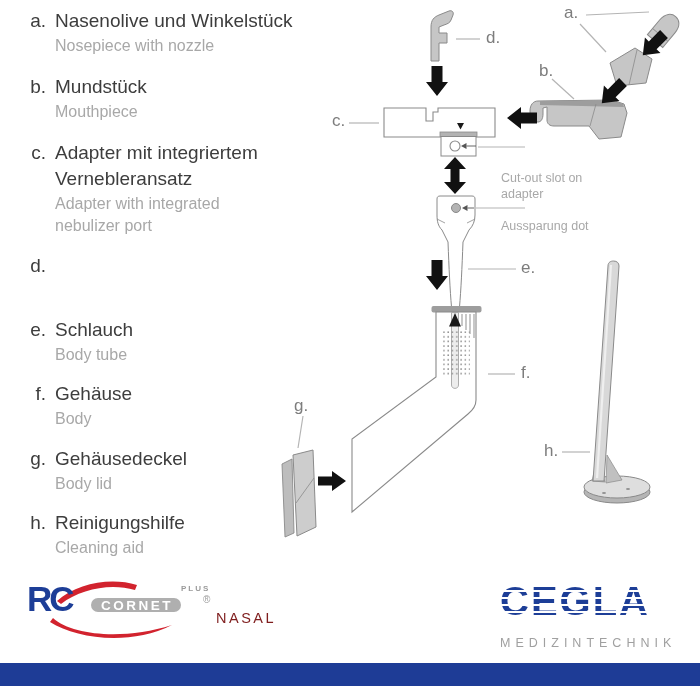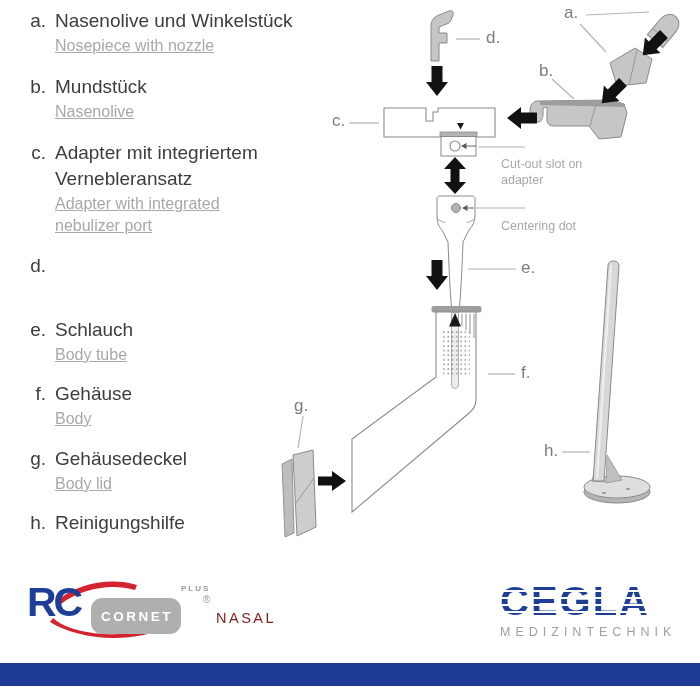--- a/index.html
+++ b/index.html
@@ -13,38 +13,38 @@
   svg.diagram{position:absolute;left:0;top:0;}
 
   
   .pitem{position:absolute;left:14px;display:flex;}
   .pletter{
     width:32px;text-align:right;flex:0 0 32px;
     font-size:19px;line-height:26px;color:#3d3d3d;margin-right:9px;
   }
   .ptext{display:block;width:260px;}
   .pde{display:block;font-size:19px;line-height:26px;color:#3d3d3d;}
-  .pen{display:block;font-size:16px;line-height:22px;color:#a8a8a8;margin-top:1px;text-decoration:underline;}
+  .pen{display:block;font-size:16px;line-height:22px;color:#a8a8a8;margin-top:1px;}
 
   
   .dlabel{position:absolute;font-size:17px;color:#7d7d7d;line-height:18px;}
 
   
   .ann{position:absolute;}
   .ann-de{font-size:15px;line-height:20px;color:#3d3d3d;}
   .ann-en{font-size:12.5px;line-height:16px;color:#a8a8a8;}
 
   
   .rc-logo{position:absolute;left:15px;top:578px;width:262px;height:62px;}
   .rc-logo .rc-text{
     position:absolute;left:12px;top:1px;
-    font-size:41px;font-weight:bold;letter-spacing:-3px;color:#1d3e97;
+    font-size:35px;font-weight:bold;letter-spacing:-3px;color:#1d3e97;
   }
   .rc-logo .pill{
-    position:absolute;left:76px;top:20px;width:90px;height:36px;
+    position:absolute;left:76px;top:20px;width:90px;height:14px;
     background:#afafaf;border-radius:11px;
     display:flex;align-items:center;justify-content:center;
   }
   .rc-logo .pill span{
     color:#ffffff;font-size:13.5px;font-weight:bold;letter-spacing:2.5px;
     padding-left:2px;
   }
   .rc-logo .plus{position:absolute;left:158px;top:6px;font-size:8px;letter-spacing:2px;color:#9a9a9a;font-weight:bold;padding-left:8px;}
   .rc-logo .reg{position:absolute;left:188px;top:16px;font-size:10px;color:#9a9a9a;}
   .rc-logo .nasal{position:absolute;left:201px;top:8px;font-size:14.5px;letter-spacing:2.5px;color:#7f1d1d;margin-top:24px;}
@@ -53,21 +53,21 @@
   
   .cegla{position:absolute;left:500px;top:579px;width:168px;text-align:left;}
   .cegla .name{
     display:inline-block;
     font-size:40px;font-weight:bold;letter-spacing:2px;color:#1d3e97;
     background:repeating-linear-gradient(to bottom,#1d3e97 0 4px,#ffffff 4px 5.5px,#1d3e97 5.5px 7px);
     -webkit-background-clip:text;background-clip:text;
     -webkit-text-fill-color:transparent;
   }
   .cegla .sub{
-    display:block;margin-top:1px;
+    display:block;margin-top:12px;
     font-size:12.5px;letter-spacing:5px;color:#a0a0a0;
   }
 
   
   .footer-bar{position:absolute;left:0;top:663px;width:700px;height:23px;background:#1e3c96;}
 </style>
 </head>
 <body>
 
 <div class="stage">
@@ -193,21 +193,21 @@
       <span class="pletter">a.</span>
       <span class="ptext">
           <span class="pde">Nasenolive und Winkelstück</span>
           <span class="pen">Nosepiece with nozzle</span>
         </span>
     </div>
     <div class="pitem" style="top:74px">
       <span class="pletter">b.</span>
       <span class="ptext">
           <span class="pde">Mundstück</span>
-          <span class="pen">Nasenolive</span>
+          <span class="pen">Mouthpiece</span>
         </span>
     </div>
     <div class="pitem" style="top:140px">
       <span class="pletter">c.</span>
       <span class="ptext" style="width:230px">
           <span class="pde">Adapter mit integriertem Vernebleransatz</span>
           <span class="pen">Adapter with integrated nebulizer port</span>
         </span>
     </div>
     <div class="pitem" style="top:253px">
@@ -231,35 +231,36 @@
       <span class="pletter">g.</span>
       <span class="ptext">
           <span class="pde">Gehäusedeckel</span>
           <span class="pen">Body lid</span>
         </span>
     </div>
     <div class="pitem" style="top:510px">
       <span class="pletter">h.</span>
       <span class="ptext">
           <span class="pde">Reinigungshilfe</span>
+          <span class="pen">Cleaning aid</span>
         </span>
     </div>
   </div>
 
   <span class="dlabel" style="left:564px;top:4px">a.</span>
   <span class="dlabel" style="left:539px;top:62px">b.</span>
   <span class="dlabel" style="left:332px;top:112px">c.</span>
   <span class="dlabel" style="left:486px;top:29px">d.</span>
   <span class="dlabel" style="left:521px;top:259px">e.</span>
   <span class="dlabel" style="left:521px;top:364px">f.</span>
   <span class="dlabel" style="left:294px;top:397px">g.</span>
   <span class="dlabel" style="left:544px;top:442px">h.</span>
 
-  <div class="ann ann-en" style="left:501px;top:156px;width:100px">Cut-out slot on adapter</div>
-  <div class="ann ann-en" style="left:501px;top:218px;width:140px">Centering dot</div>
+  <div class="ann ann-en" style="left:501px;top:170px;width:100px">Cut-out slot on adapter</div>
+  <div class="ann ann-en" style="left:501px;top:218px;width:140px">Aussparung dot</div>
 
   <div class="rc-logo">
     <svg width="262" height="62" viewBox="0 0 262 62">
       <path d="M42,23 C62,5 96,-1 122,7 L120,12 C95,5 66,11 46,26 Z" fill="#d2232e"></path>
       <path d="M38,40 C58,58 110,62 157,47 C115,68 62,61 35,44 Z" fill="#d2232e"></path>
     </svg>
     <span class="rc-text">RC</span>
     <span class="plus">PLUS</span>
     <div class="pill">
       <span>CORNET</span>

